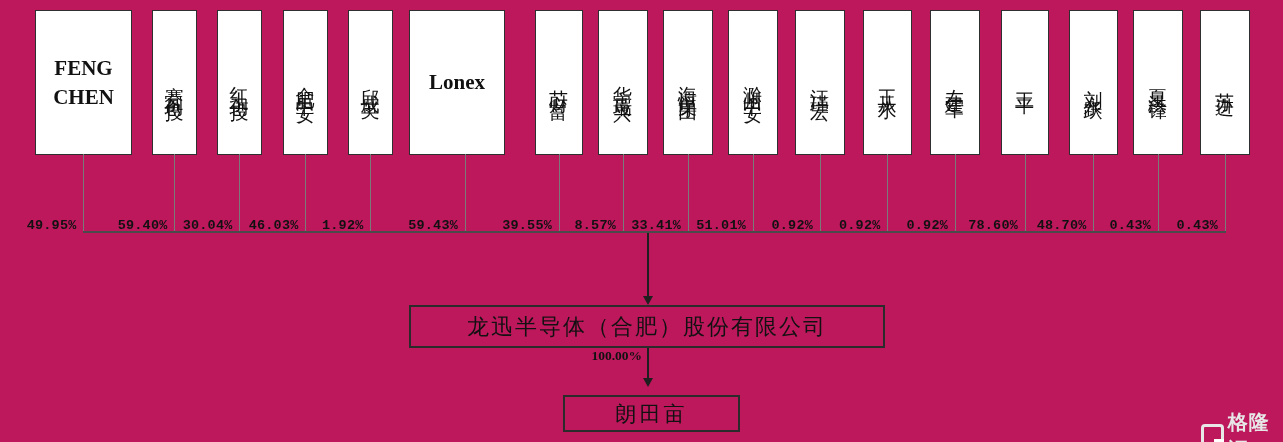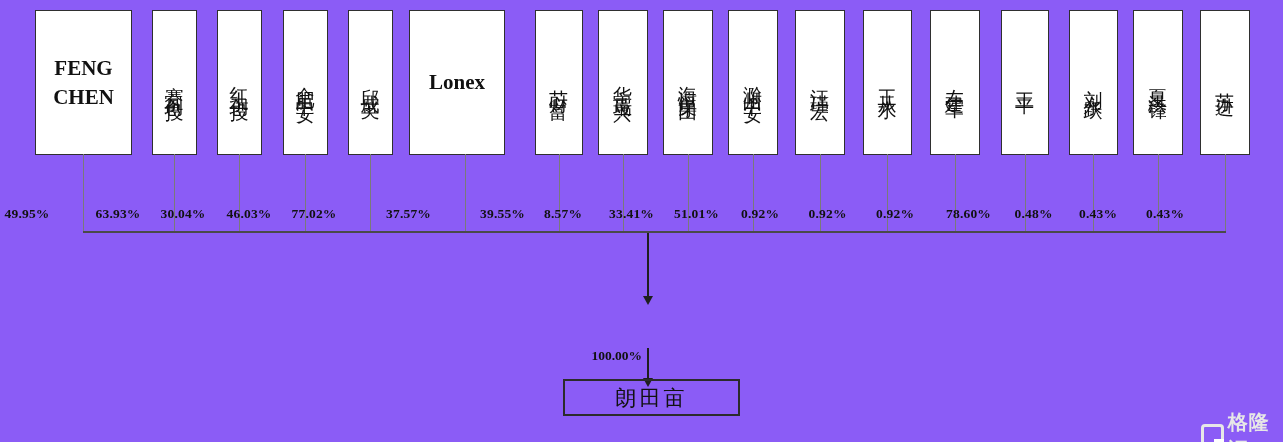--- a/index.html
+++ b/index.html
@@ -1,38 +1,38 @@
 <!DOCTYPE html>
 <html><head>
 <meta charset="utf-8">
 <style>
   html,body{margin:0;padding:0;background:#ffffff;}
   .stage{
-    position:relative;width:1283px;height:442px;background:#8b5cf6;overflow:hidden;
+    position:relative;width:1283px;height:442px;background:#be185d;overflow:hidden;
     font-family:"Liberation Serif","DejaVu Serif",serif;color:#111;
   }
   
   .sh-box{
     position:absolute;top:10px;height:145px;box-sizing:border-box;
     border:1.5px solid #2f2f2f;background:#fff;
     display:flex;align-items:center;justify-content:center;text-align:center;
   }
   .sh-box .vname{
     writing-mode:vertical-rl;text-orientation:upright;
     font-size:19px;letter-spacing:0.3em;line-height:1;white-space:nowrap;
   }
   .sh-box .hname{
     font-weight:bold;font-size:21px;line-height:1.35;white-space:pre-line;
   }
   
   .connector{position:absolute;top:154px;height:78px;width:1px;background:#7a7a7a;}
   
   .pct{
-    position:absolute;top:206px;width:72px;text-align:left;
-    font-weight:bold;font-size:13.5px;letter-spacing:0.2px;
+    position:absolute;top:218px;width:72px;text-align:right;
+    font-weight:bold;font-size:13.5px;letter-spacing:0.2px;font-family:Liberation Mono, monospace;
   }
   
   .bus{position:absolute;left:83px;top:231px;width:1143px;height:2px;background:#4a4a4a;}
   
   .stem{position:absolute;width:1.5px;background:#1f1f1f;}
   .stem-to-company{left:647px;top:233px;height:64px;}
   .stem-to-subsidiary{left:647px;top:348px;height:31px;}
   .arrowhead{
     position:absolute;width:0;height:0;left:643px;
     border-left:5px solid transparent;border-right:5px solid transparent;
@@ -40,21 +40,21 @@
   }
   .ah-company{top:296px;}
   .ah-subsidiary{top:378px;}
   
   .company-box{
     position:absolute;left:409px;top:305px;width:476px;height:43px;box-sizing:border-box;
     border:2px solid #2b2b2b;display:flex;align-items:center;justify-content:center;
     font-size:22px;letter-spacing:2px;white-space:nowrap;
   }
   .subsidiary-box{
-    position:absolute;left:563px;top:379px;width:177px;height:37px;box-sizing:border-box;
+    position:absolute;left:563px;top:395px;width:177px;height:37px;box-sizing:border-box;
     border:2px solid #2b2b2b;display:flex;align-items:center;justify-content:center;
     font-size:21px;letter-spacing:3px;
   }
   .pct-100{
     position:absolute;left:570px;top:348px;width:72px;text-align:right;
     font-weight:bold;font-size:13.5px;
   }
   
   .watermark{
     position:absolute;left:1201px;top:409px;display:flex;align-items:center;gap:4px;
@@ -80,41 +80,41 @@
   <div id="shareholders">
       <div class="sh-box" style="left: 35px; width: 97px;">
         <span class="hname">FENG CHEN</span>
       </div>
       <div class="connector" style="left: 83px;"></div>
       <div class="pct" style="left: 4.5px;">49.95%</div>
       <div class="sh-box" style="left: 152px; width: 45px;">
         <span class="vname">赛富创投</span>
       </div>
       <div class="connector" style="left: 174px;"></div>
-      <div class="pct" style="left: 95.5px;">63.93%</div>
+      <div class="pct" style="left: 95.5px;">59.40%</div>
       <div class="sh-box" style="left: 217px; width: 45px;">
         <span class="vname">红土创投</span>
       </div>
       <div class="connector" style="left: 239px;"></div>
       <div class="pct" style="left: 160.5px;">30.04%</div>
       <div class="sh-box" style="left: 283px; width: 45px;">
         <span class="vname">合肥中安</span>
       </div>
       <div class="connector" style="left: 305px;"></div>
       <div class="pct" style="left: 226.5px;">46.03%</div>
       <div class="sh-box" style="left: 348px; width: 45px;">
         <span class="vname">邱成英</span>
       </div>
       <div class="connector" style="left: 370px;"></div>
-      <div class="pct" style="left: 291.5px;">77.02%</div>
+      <div class="pct" style="left: 291.5px;">1.92%</div>
       <div class="sh-box" style="left: 409px; width: 96px; align-items: center;">
         <span class="hname">Lonex</span>
       </div>
       <div class="connector" style="left: 464.5px;"></div>
-      <div class="pct" style="left: 386px;">37.57%</div>
+      <div class="pct" style="left: 386px;">59.43%</div>
       <div class="sh-box" style="left: 535px; width: 48px;">
         <span class="vname">芯财富</span>
       </div>
       <div class="connector" style="left: 558.5px;"></div>
       <div class="pct" style="left: 480px;">39.55%</div>
       <div class="sh-box" style="left: 598px; width: 50px;">
         <span class="vname">华富瑞兴</span>
       </div>
       <div class="connector" style="left: 622.5px;"></div>
       <div class="pct" style="left: 544px;">8.57%</div>
@@ -145,38 +145,41 @@
       <div class="pct" style="left: 876px;">0.92%</div>
       <div class="sh-box" style="left: 1001px; width: 48px;">
         <span class="vname">王平</span>
       </div>
       <div class="connector" style="left: 1024.5px;"></div>
       <div class="pct" style="left: 946px;">78.60%</div>
       <div class="sh-box" style="left: 1069px; width: 49px;">
         <span class="vname">刘永跃</span>
       </div>
       <div class="connector" style="left: 1093px;"></div>
-      <div class="pct" style="left: 1014.5px;">0.48%</div>
+      <div class="pct" style="left: 1014.5px;">48.70%</div>
       <div class="sh-box" style="left: 1133px; width: 50px;">
         <span class="vname">夏洪锋</span>
       </div>
       <div class="connector" style="left: 1157.5px;"></div>
       <div class="pct" style="left: 1079px;">0.43%</div>
       <div class="sh-box" style="left: 1200px; width: 50px;">
         <span class="vname">苏进</span>
       </div>
       <div class="connector" style="left: 1224.5px;"></div>
       <div class="pct" style="left: 1146px;">0.43%</div>
     </div>
 
   <div class="bus"></div>
 
   <div class="stem stem-to-company"></div>
   <div class="arrowhead ah-company"></div>
 
+  <div class="company-box">
+    <span>龙迅半导体（合肥）股份有限公司</span>
+  </div>
 
   <div class="stem stem-to-subsidiary"></div>
   <div class="arrowhead ah-subsidiary"></div>
   <div class="pct-100">100.00%</div>
 
   <div class="subsidiary-box">
     <span>朗田亩</span>
   </div>
 
   <div class="watermark">

